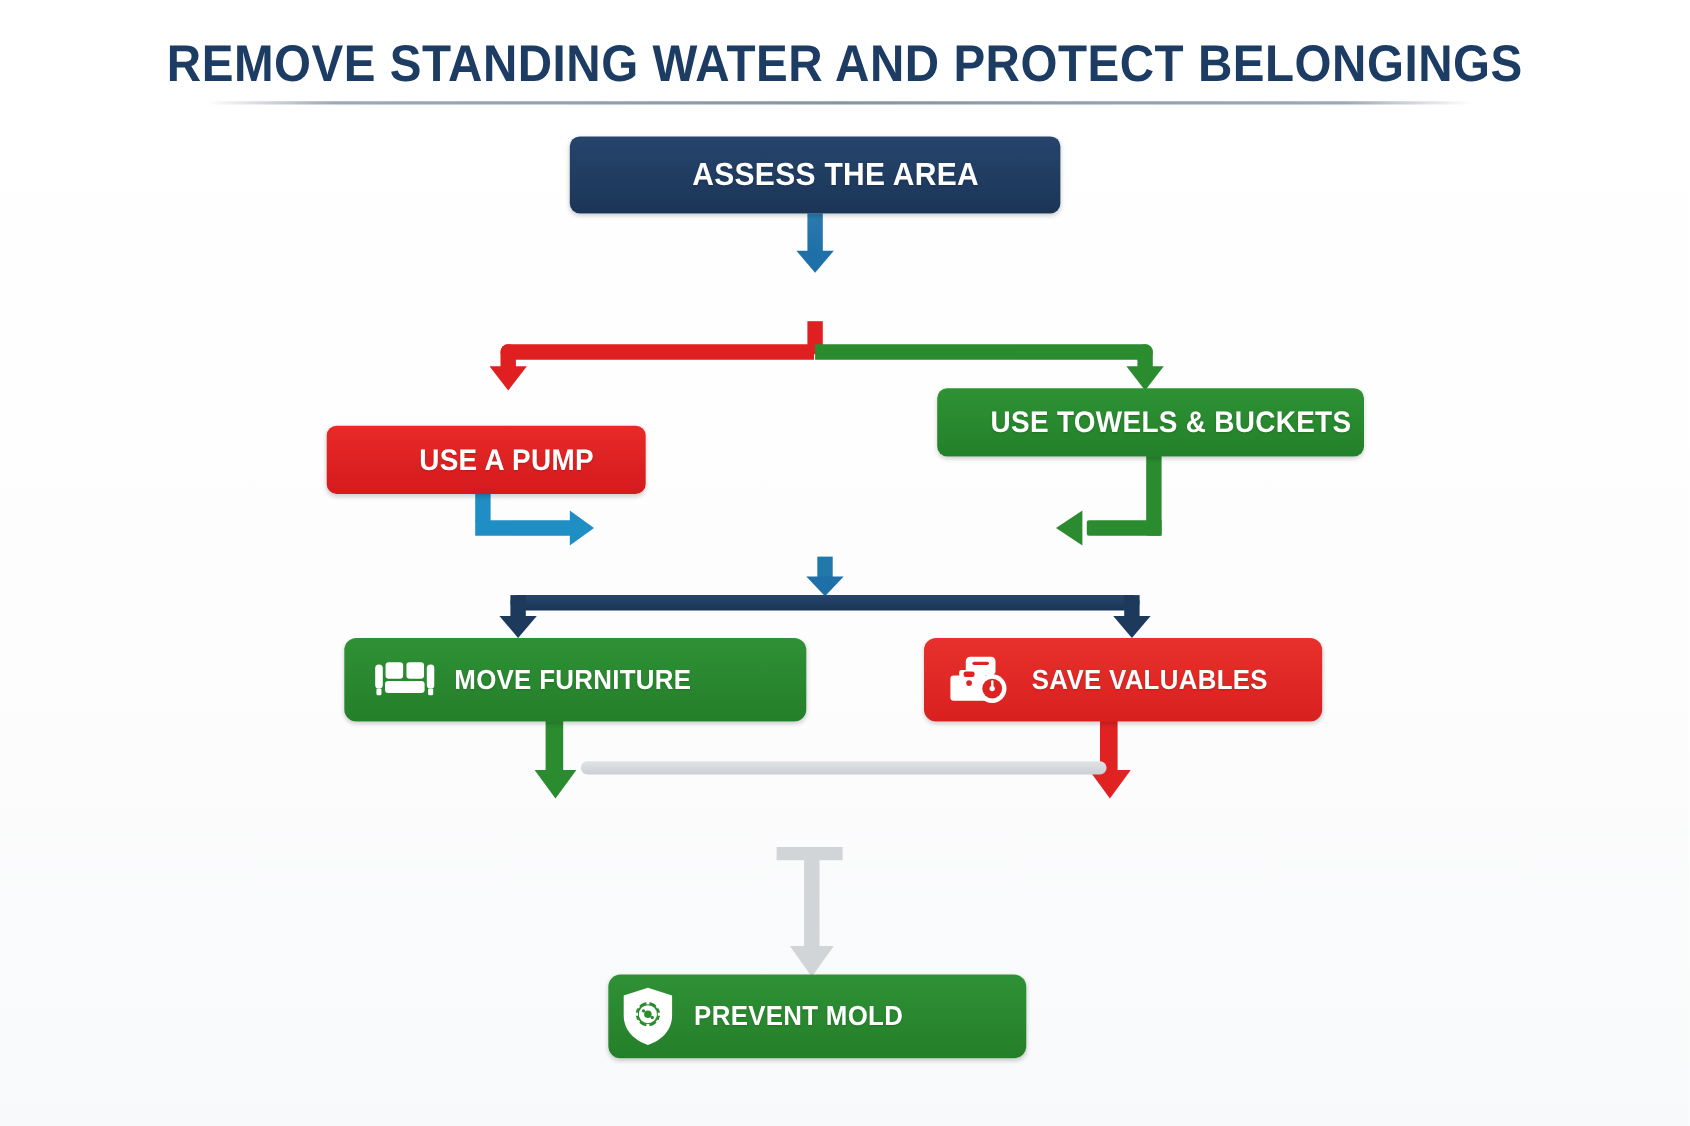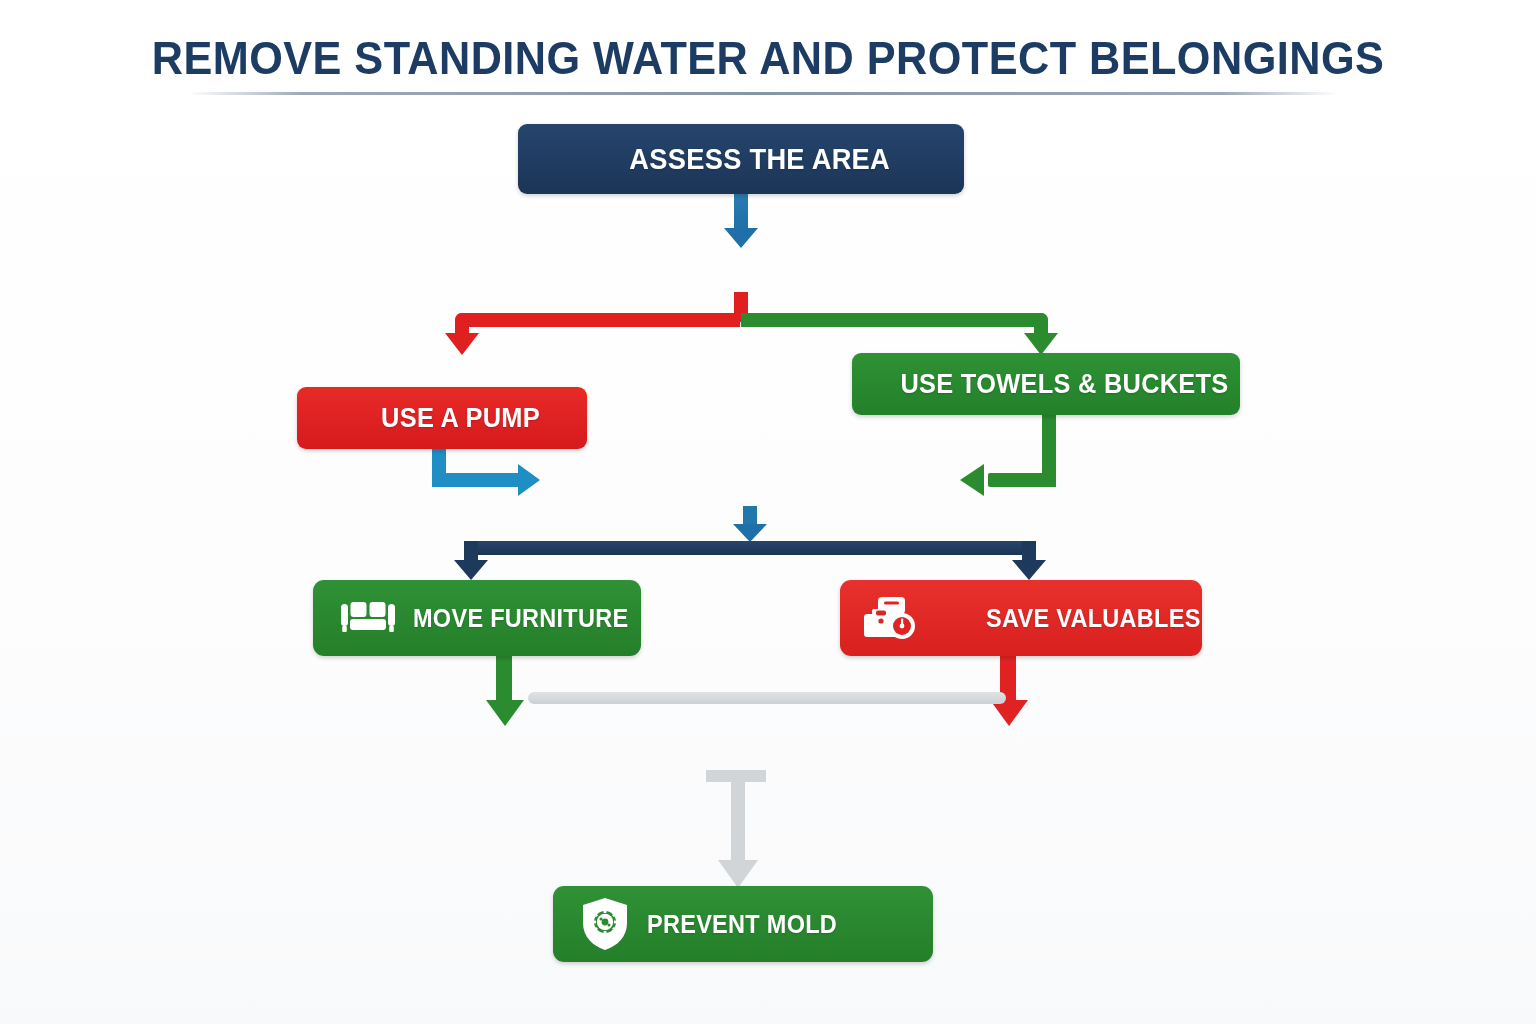--- a/index.html
+++ b/index.html
@@ -110,53 +110,52 @@
     font-size: 27px;
     border-radius: 9px;
   }
   #box-extract {
     left: 543px; top: 452px; width: 413px; height: 56px;
     background: linear-gradient(180deg, #2aa4d6 0%, #1f93c6 100%);
     font-size: 28px;
     border-radius: 9px;
   }
   #box-furniture {
-    left: 313px; top: 580px; width: 328px; height: 76px;
+    left: 313px; top: 580px; width: 420px; height: 76px;
     background: linear-gradient(180deg, #2f9136 0%, #247f29 100%);
     font-size: 25px;
     padding-left: 28px;
     border-radius: 11px;
   }
   #box-valuables {
     left: 840px; top: 580px; width: 362px; height: 76px;
     background: linear-gradient(180deg, #e8302c 0%, #d8211f 100%);
     font-size: 25px;
     padding-left: 22px;
     border-radius: 11px;
-    gap: 48px;
   }
   #box-fans {
     left: 363px; top: 736px; width: 340px; height: 76px;
     background: linear-gradient(180deg, #1fa8b8 0%, #1596a7 100%);
     font-size: 25px;
     padding-left: 28px;
     border-radius: 11px;
   }
   #box-dehum {
     left: 766px; top: 736px; width: 375px; height: 76px;
     background: linear-gradient(180deg, #224a75 0%, #193a5e 100%);
     font-size: 25px;
     padding-left: 28px;
     border-radius: 11px;
   }
   #box-mold {
     left: 553px; top: 886px; width: 380px; height: 76px;
     background: linear-gradient(180deg, #2f9136 0%, #247f29 100%);
     font-size: 25px;
-    padding-left: 28px;
+    padding-left: 12px;
     border-radius: 11px;
   }
 
   .node .ico svg { display: block; }
   .node .ico { margin-right: 18px; }
 
   
   .conn { position: absolute; z-index: 2; }
   .arrow-down {
     position: absolute;

